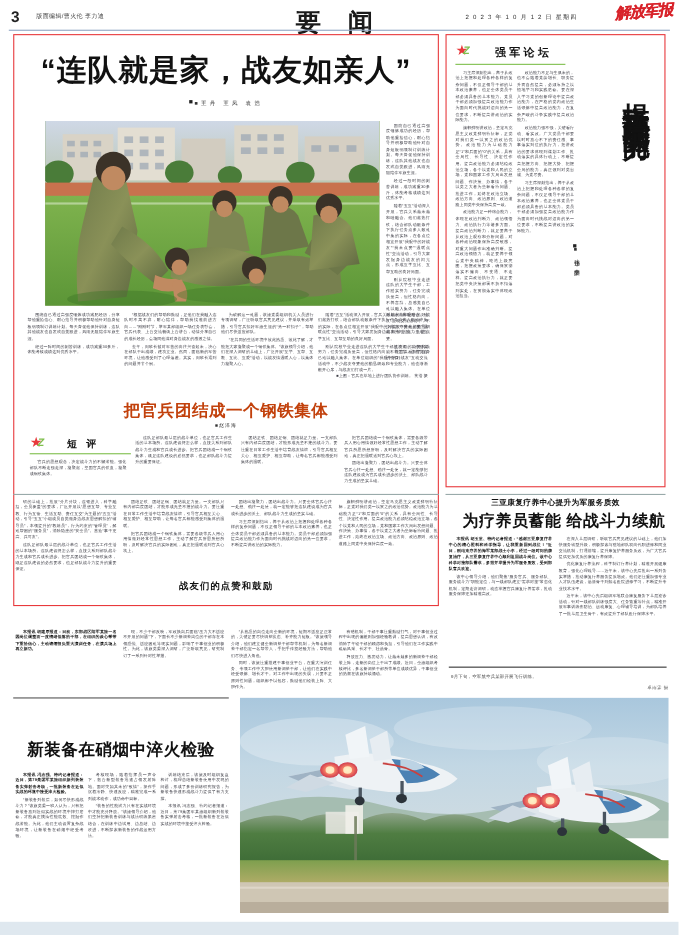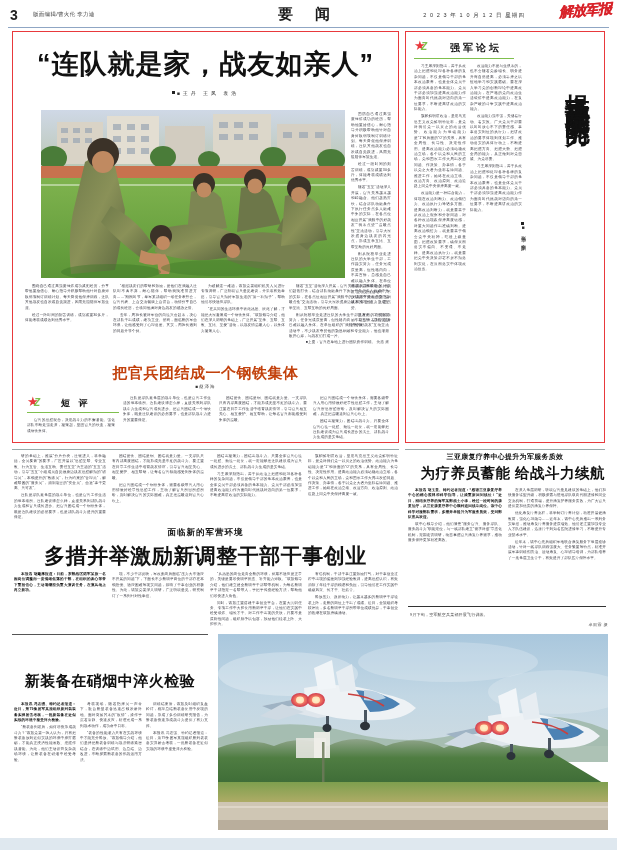--- a/index.html
+++ b/index.html
@@ -24,21 +24,21 @@
   }
   .editor-credit {
     position: absolute; left: 33px; top: 11px;
     font-size: 5.5px; color: #444; letter-spacing: .3px;
     font-family: "Liberation Sans", sans-serif;
   }
   .section-title {
     position: absolute; left: 0; top: 5px; width: 617px;
     text-align: center;
     font-family: "Liberation Sans", sans-serif;
-    font-size: 15px; font-weight: bold; color: #1a1a1a;
+    font-size: 23px; font-weight: bold; color: #1a1a1a;
     letter-spacing: 9px;
   }
   .date-line {
     position: absolute; right: 92px; top: 12px;
     font-size: 5.5px; color: #333; letter-spacing: 1.1px;
     font-family: "Liberation Sans", sans-serif;
   }
   .logo-mark {
     position: absolute; right: 6px; top: 2px;
     font-size: 14px; font-weight: bold; color: #d8232a;
@@ -47,21 +47,21 @@
     transform: rotate(-4deg);
     text-shadow: 0.4px 0 0 #d8232a;
   }
   .head-rule {
     position: absolute; left: 8px; top: 27px; width: 601px; height: 1.4px;
     background: #8fa6c4;
   }
 
   
   .left-block {
-    position: absolute; left: 12px; top: 31px; width: 387px; height: 412px;
+    position: absolute; left: 12px; top: 31px; width: 387px; height: 520px;
     border: 1.6px solid #e8393c; background: #fff;
   }
   .right-block {
     position: absolute; left: 405px; top: 31px; width: 200px; height: 412px;
     border: 1.6px solid #e8393c; background: #fff;
   }
 
   
   .main-headline {
     position: absolute; left: 0; top: 14px; width: 100%;
@@ -370,22 +370,21 @@
     <p>在深入基层调研，听取官兵意见建议的基础上，他们加快服务转型升级，积极探索与驻地部队双向代职进修和同业交流机制，打通前端，提升康复护养服务质效，为广大官兵提供更加优质的康复疗养保障。</p>
     <p>优化康复疗养流程，科学制订疗养计划，精准开展健康教育，强化心理疏导……近年来，该中心先后推出一系列务实举措，推动康复疗养服务提质增效。他们还注重加强专业人才队伍建设，选派骨干到知名医院进修学习，不断提升专业技术水平。</p>
     <p>近年来，该中心先后组织军地联合康复服务下基层巡诊活动，针对一线部队训练强度大、任务繁重等特点，精准开展军事训练伤防治、运动康复、心理辅导培训，为部队培养了一批基层卫生骨干，有效提升了部队医疗保障水平。</p>
   </div>
 
   <div class="dark-rule" style="left:408px; top:606px; width:198px;"></div>
   <div class="cap-jets">9月下旬，空军航空兵某部开展飞行训练。</div>
   <div class="cred-jets">卓雨霖 摄</div>
 
   <div class="thin-rule" style="left:12px; top:449px; width:387px;"></div>
-  <div style="position:absolute; left:12px; top:527px; width:387px; text-align:center; font-family:'Liberation Sans',sans-serif; font-size:8.5px; font-weight:bold; color:#111; letter-spacing:1px;">面临新的军营环境</div>
-  <div style="position:absolute; left:12px; top:542px; width:387px; text-align:center; font-family:'Liberation Sans',sans-serif; font-size:21px; font-weight:bold; color:#111; letter-spacing:.5px;">多措并举激励新调整干部干事创业</div>
+  <div style="position:absolute; left:12px; top:527px; width:387px; text-align:center; font-family:'Liberation Sans',sans-serif; font-size:8.5px; font-weight:bold; color:#111; letter-spacing:1px;">战友们的点赞和鼓励</div>
 
   <div class="col bodytext" style="left:14px; top:454px; width:92px; height:68px;">
     <p>研的基础上，推展“分片分块，连银进入，科学融括，全员覆盖”的要求，厂区开展以“思想互帮、专业互教、行为互管、生活互助、责任互交”为主题的“五互”活动，引导“五互”小组成员自觉做身边战友思想解扣的“辅导员”，本领提升的“教练员”，行为约束的“管理员”，解难帮困的“服务员”，消除隐患的“安全员”。营造“事干更高、兵可友”。</p>
     <p>连队是部队最基层的战斗单位，也是官兵工作生活的基本场所。连队建设得怎么样，直接关系到部队战斗力生成和官兵成长进步。把官兵团结成一个钢铁集体，既是连队建设的必然要求，也是部队战斗力提升的重要保证。</p>
   </div>
   <div class="col bodytext" style="left:112px; top:454px; width:92px; height:68px;">
     <p>团结是铁、团结是钢、团结就是力量。一支部队只有内部高度团结，才能形成无坚不摧的战斗力。要注重在日常工作生活中培育战友情谊，引导官兵相互关心、相互爱护、相互帮助，让每名官兵都能感受到集体的温暖。</p>
     <p>把官兵团结成一个钢铁集体，需要各级带兵人用心用情做好经常性思想工作，主动了解官兵所思所想所盼，及时解决官兵的实际困难，真正把温暖送到官兵心坎上。</p>
   </div>
   <div class="col bodytext" style="left:210px; top:454px; width:92px; height:68px;">

